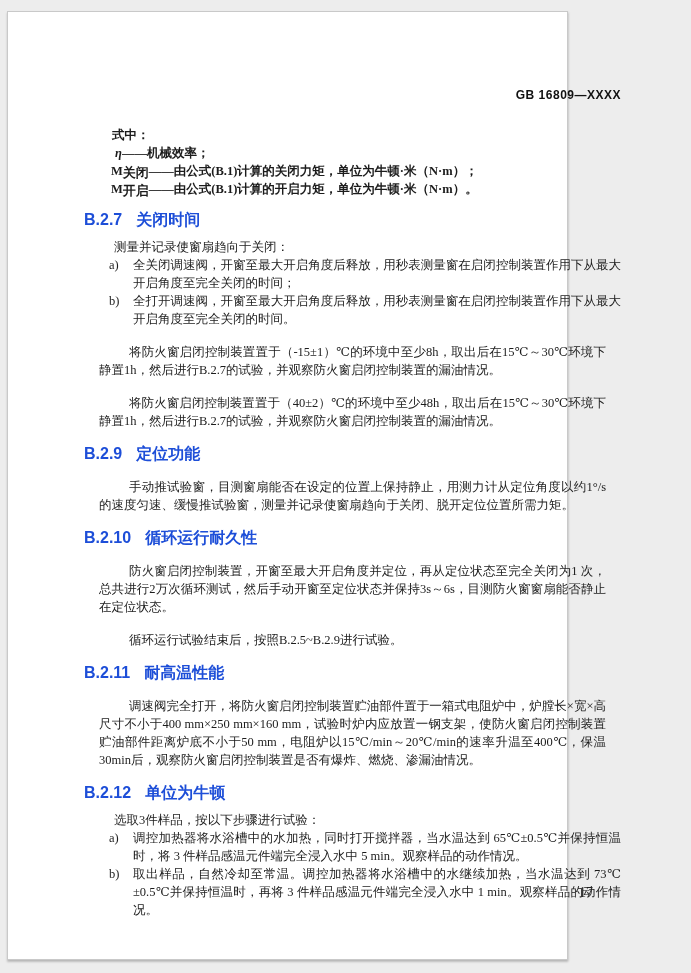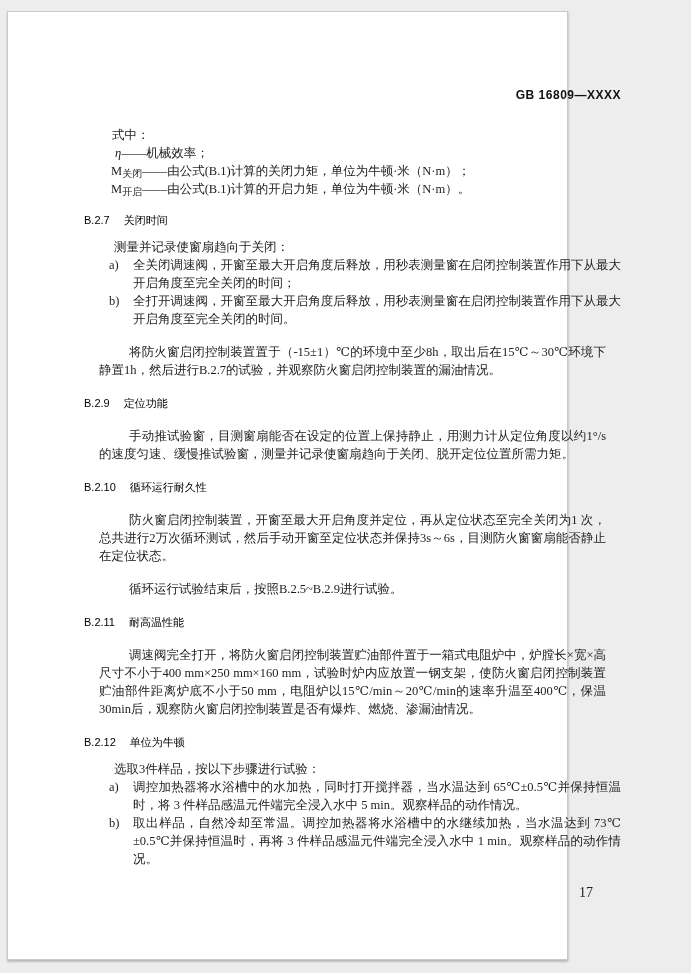--- a/index.html
+++ b/index.html
@@ -33,39 +33,39 @@
   }
 
   .content {
     position: absolute;
     left: 76px; top: 114px; width: 537px;
     font-size: 12.5px;
     line-height: 18px;
     text-align: justify;
   }
 
-  .legend-line { padding-left: 27px; }
+  .legend-line { padding-left: 27px; font-weight: bold; }
   .legend-line.intro-line { padding-left: 28px; }
   .legend-line.eta-line { padding-left: 31px; }
   .legend-line .symbol { font-family: "Liberation Serif", serif; }
   .legend-line.eta-line .symbol { font-style: italic; }
   .legend-line sub {
-    font-size: 10px;
+    font-size: 13px;
     line-height: 0;
     vertical-align: -2px;
     letter-spacing: 0;
   }
 
   h3.sec-heading {
     margin: 13px 0 9px 0;
     font-family: "Liberation Sans", "DejaVu Sans", sans-serif;
-    font-size: 11px;
-    font-weight: normal;
+    font-size: 16px;
+    font-weight: bold;
     line-height: 18px;
-    color: #000000;
+    color: #1d4ed8;
     text-align: left;
   }
   h3.sec-heading .sec-number { margin-right: 14px; }
 
   p.body-par {
     margin: 15px;
     text-indent: 30px;
   }
   p.intro-par {
     margin: 0;
@@ -111,20 +111,21 @@
         <h3 class="sec-heading"><span class="sec-number">B.2.7</span><span>关闭时间</span></h3>
         <p class="intro-par">测量并记录使窗扇趋向于关闭：</p>
         <div class="ol-list">
           <div class="ol-item"><span class="marker">a)</span><span>全关闭调速阀，开窗至最大开启角度后释放，用秒表测量窗在启闭控制装置作用下从最大开启角度至完全关闭的时间；</span></div>
           <div class="ol-item"><span class="marker">b)</span><span>全打开调速阀，开窗至最大开启角度后释放，用秒表测量窗在启闭控制装置作用下从最大开启角度至完全关闭的时间。</span></div>
         </div>
       </div>
 
       <div>
         <p class="body-par">将防火窗启闭控制装置置于（-15±1）℃的环境中至少8h，取出后在15℃～30℃环境下静置1h，然后进行B.2.7的试验，并观察防火窗启闭控制装置的漏油情况。</p>
+        <p class="body-par">将防火窗启闭控制装置置于（40±2）℃的环境中至少48h，取出后在15℃～30℃环境下静置1h，然后进行B.2.7的试验，并观察防火窗启闭控制装置的漏油情况。</p>
       </div>
 
       <div>
         <h3 class="sec-heading"><span class="sec-number">B.2.9</span><span>定位功能</span></h3>
         <p class="body-par">手动推试验窗，目测窗扇能否在设定的位置上保持静止，用测力计从定位角度以约1°/s的速度匀速、缓慢推试验窗，测量并记录使窗扇趋向于关闭、脱开定位位置所需力矩。</p>
       </div>
 
       <div>
         <h3 class="sec-heading"><span class="sec-number">B.2.10</span><span>循环运行耐久性</span></h3>
         <p class="body-par">防火窗启闭控制装置，开窗至最大开启角度并定位，再从定位状态至完全关闭为1 次，总共进行2万次循环测试，然后手动开窗至定位状态并保持3s～6s，目测防火窗窗扇能否静止在定位状态。</p>

